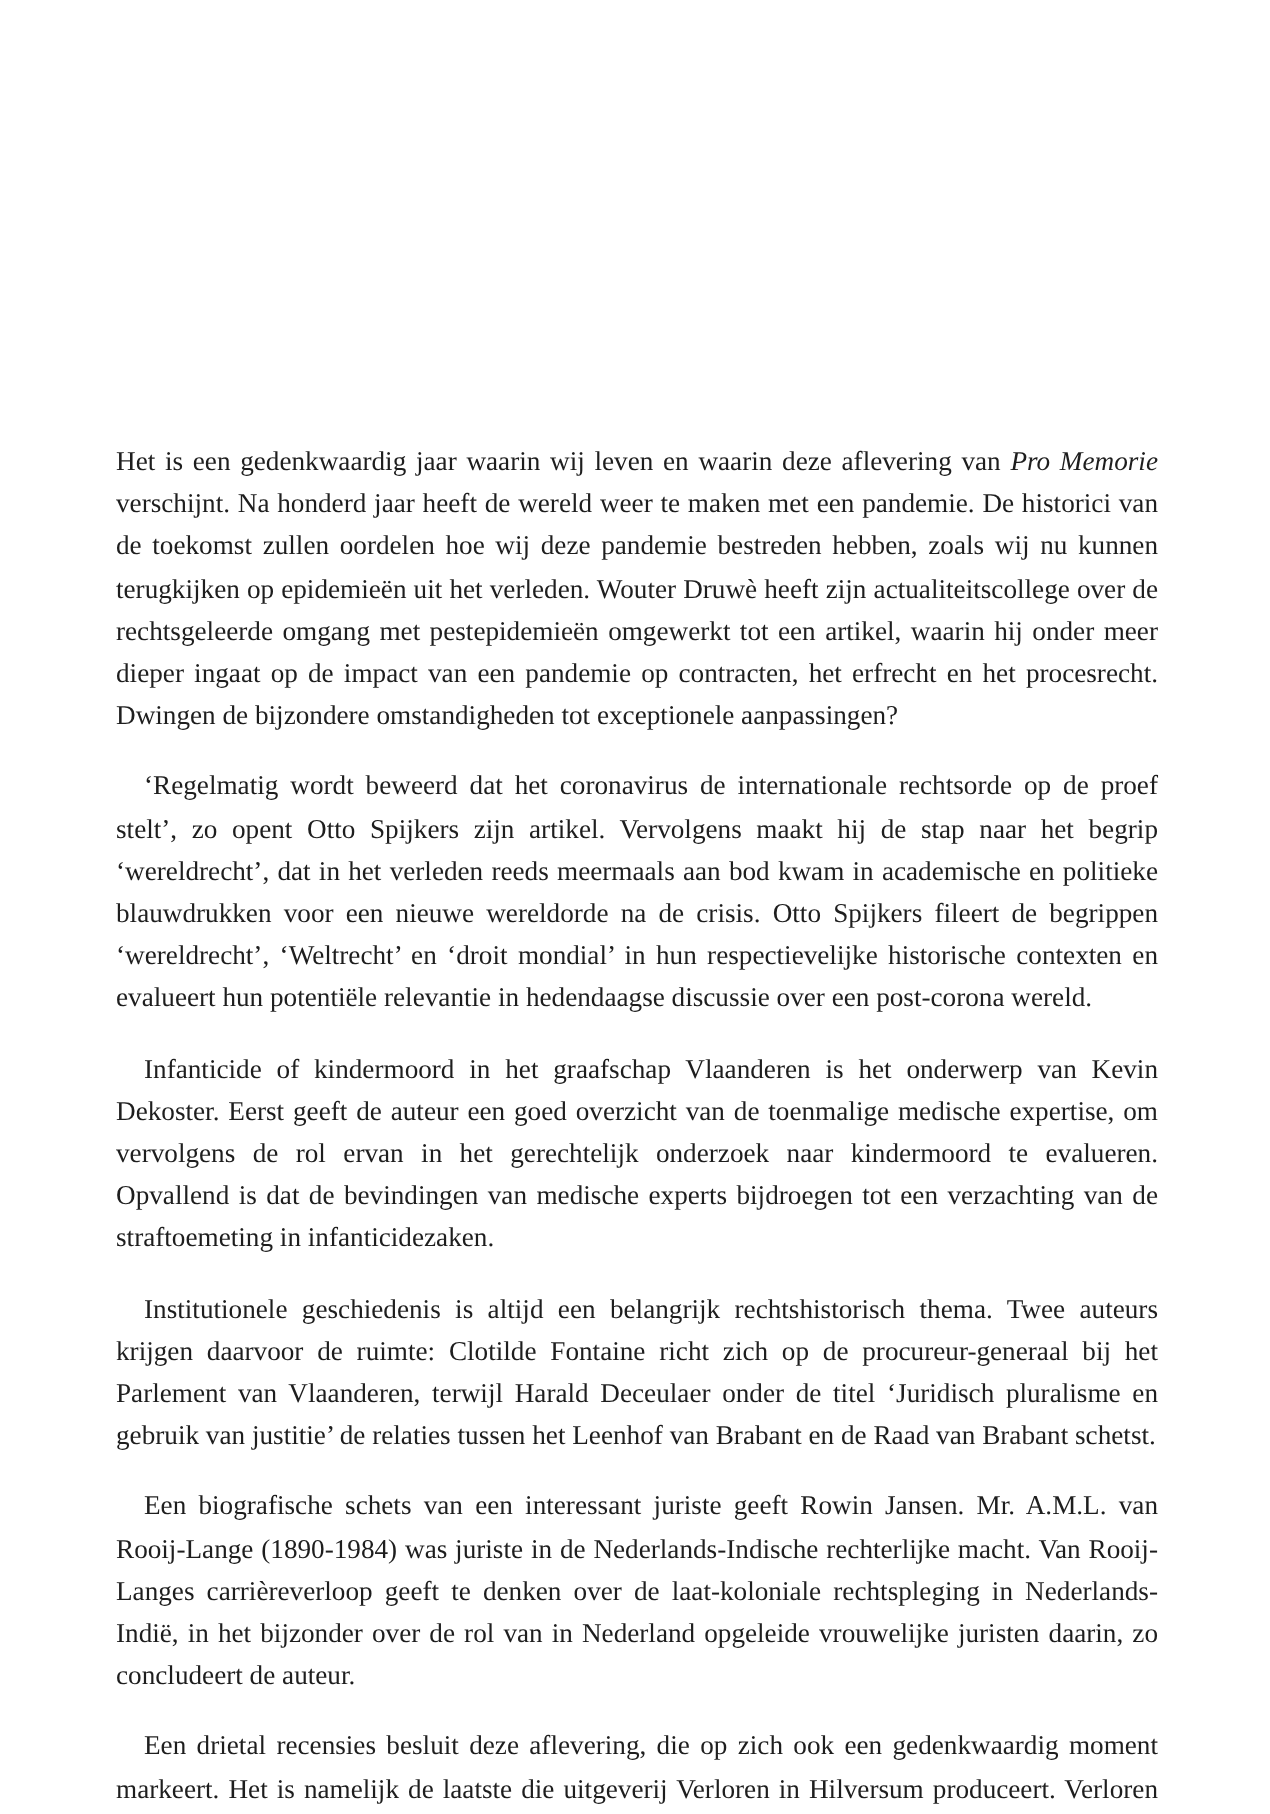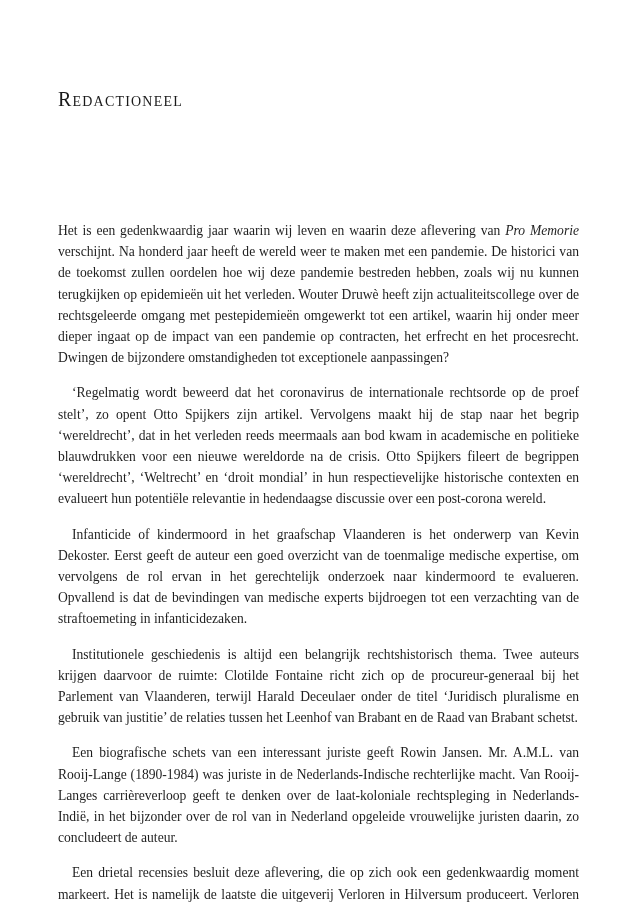--- a/index.html
+++ b/index.html
@@ -52,21 +52,20 @@
       margin-top: 14px;
     }
     .body-text em {
       font-style: italic;
     }
   </style>
 </head>
 <body>
 
 <div class="page">
-  <h1 class="heading">Redactioneel</h1>
 
   <div class="body-text">
     <p>
       <span>Het is een gedenkwaardig jaar waarin wij leven en waarin deze aflevering van </span><em>Pro Memorie</em><span> verschijnt. Na honderd jaar heeft de wereld weer te maken met een pandemie. De histo­rici van de toekomst zullen oordelen hoe wij deze pandemie bestreden hebben, zoals wij nu kunnen terugkijken op epidemieën uit het verleden. Wouter Druwè heeft zijn actuali­teitscollege over de rechtsgeleerde omgang met pestepidemieën omgewerkt tot een arti­kel, waarin hij onder meer dieper ingaat op de impact van een pandemie op contracten, het erfrecht en het procesrecht. Dwingen de bijzondere omstandigheden tot exceptione­le aanpassingen?</span>
     </p>
     <p class="indent">
       <span>‘Regelmatig wordt beweerd dat het coronavirus de internationale rechtsorde op de proef stelt’, zo opent Otto Spijkers zijn artikel. Vervolgens maakt hij de stap naar het be­grip ‘wereldrecht’, dat in het verleden reeds meermaals aan bod kwam in academische en politieke blauwdrukken voor een nieuwe wereldorde na de crisis. Otto Spijkers fileert de begrippen ‘wereldrecht’, ‘Weltrecht’ en ‘droit mondial’ in hun respectievelijke histo­rische contexten en evalueert hun potentiële relevantie in hedendaagse discussie over een post-corona wereld.</span>
     </p>
     <p class="indent">
       <span>Infanticide of kindermoord in het graafschap Vlaanderen is het onderwerp van Kevin Dekoster. Eerst geeft de auteur een goed overzicht van de toenmalige medische expertise, om vervolgens de rol ervan in het gerechtelijk onderzoek naar kindermoord te evalueren. Opvallend is dat de bevindingen van medische experts bijdroegen tot een verzachting van de straftoemeting in infanticidezaken.</span>

